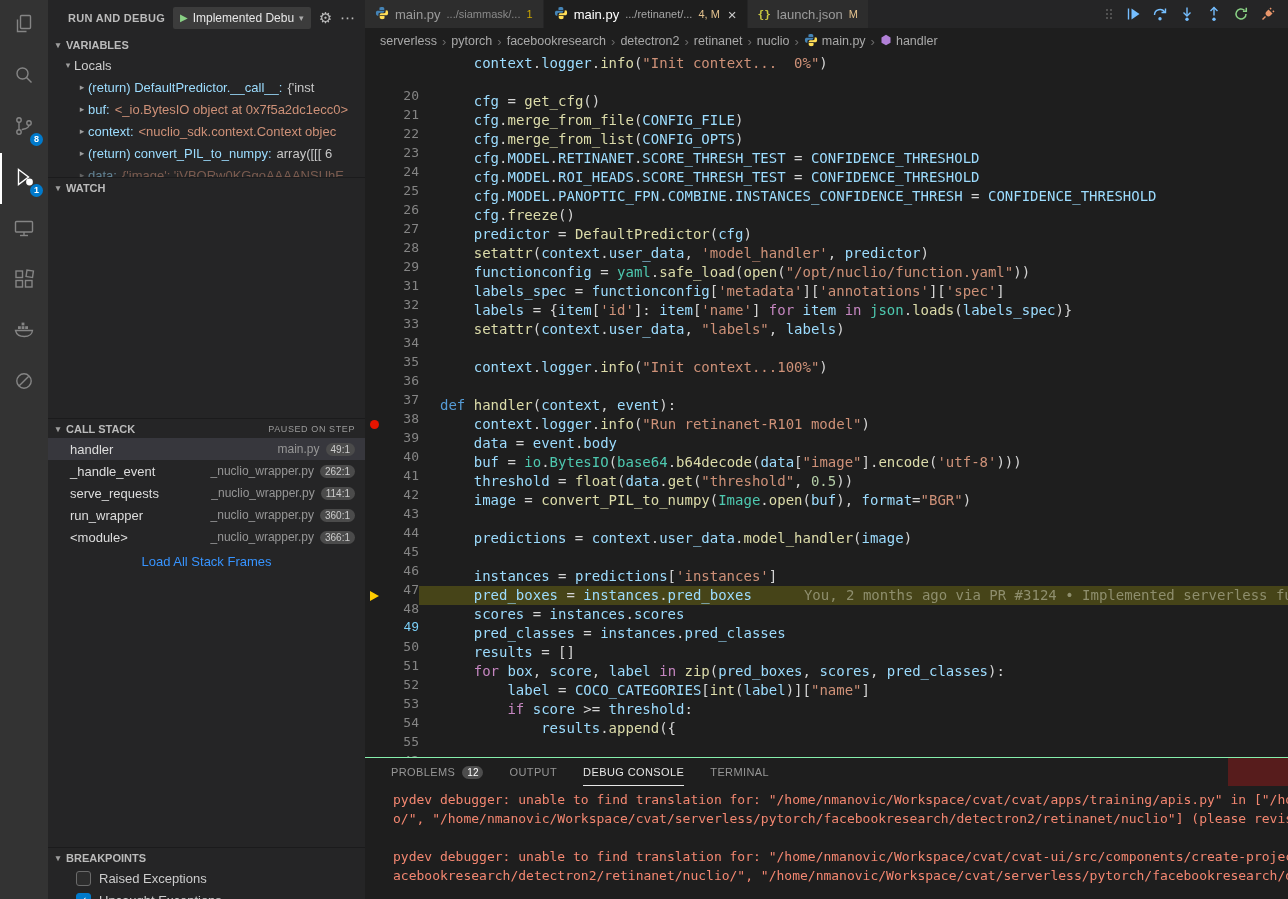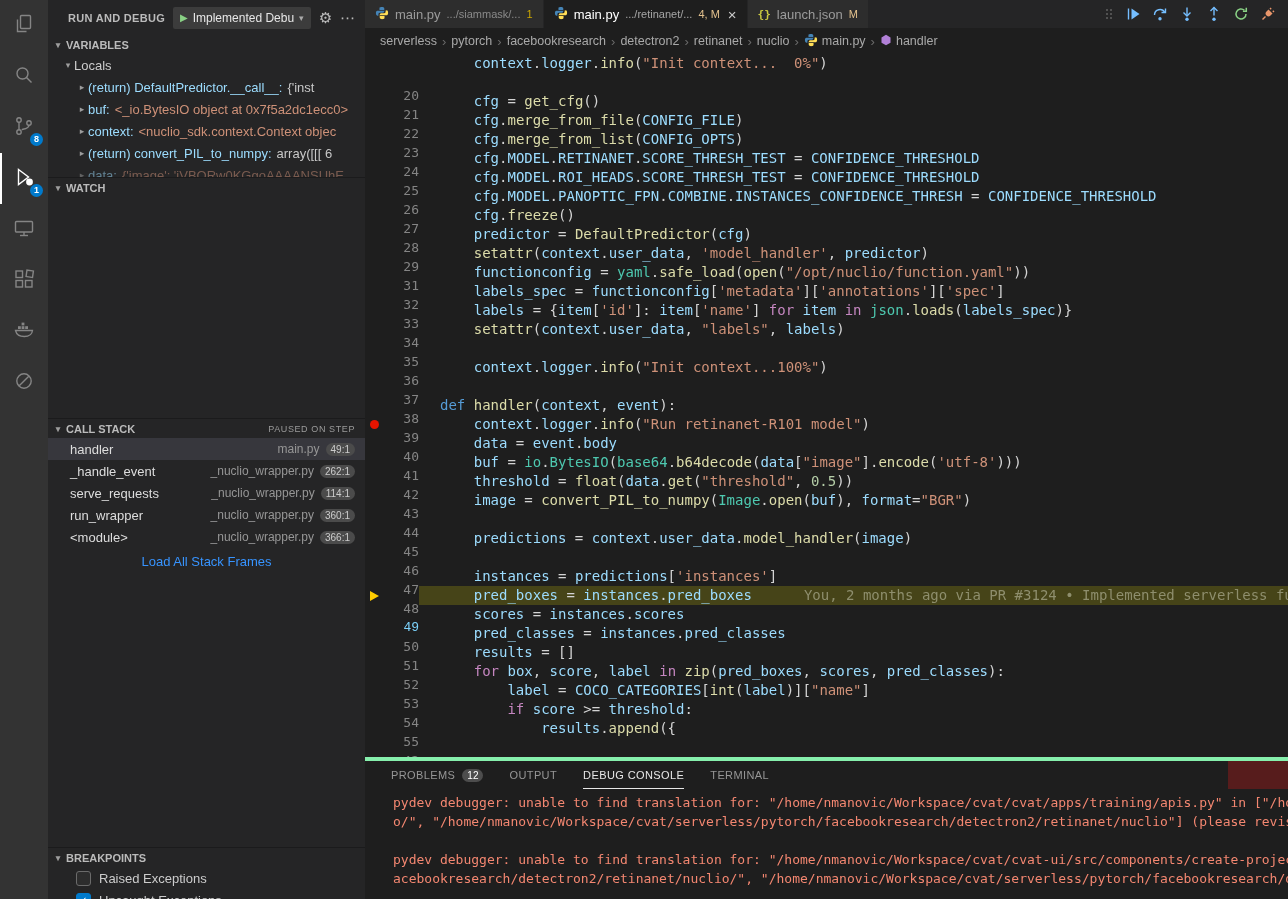--- a/index.html
+++ b/index.html
@@ -75,21 +75,21 @@
   .cl-code{flex:1;white-space:pre;padding-left:21px;overflow:hidden;}
   .cl.current .cl-code{background:rgba(255,246,0,.18);}
   .cl.current .cl-num{color:#7dd3fc;font-family:Liberation Mono, monospace;}
   .bp-dot{width:9px;height:9px;border-radius:50%;background:#e51400;}
   .cur-arrow{width:0;height:0;border-left:9px solid #ffcc00;border-top:5px solid transparent;border-bottom:5px solid transparent;}
   .tk-p{color:#d4d4d4;} .tk-v{color:#9cdcfe;} .tk-f{color:#dcdcaa;} .tk-s{color:#ce9178;}
   .tk-k{color:#569cd6;text-align:right;} .tk-c{color:#c586c0;} .tk-n{color:#b5cea8;} .tk-t{color:#4ec9b0;}
   .blame{color:#8e8e6d;margin-left:52px;}
 
   
-  #panel{position:absolute;left:0;right:0;top:757px;bottom:0;border-top:4px solid #86efac;background:#1e1e1e;}
+  #panel{position:absolute;left:0;right:0;top:757px;bottom:0;border-top:1px solid #86efac;background:#1e1e1e;}
   #panel-tabs{display:flex;align-items:center;height:28px;padding-left:26px;gap:26px;}
   .ptab{font-size:11px;letter-spacing:.4px;color:#969696;display:flex;align-items:center;gap:7px;height:100%;cursor:pointer;}
   .ptab.active{color:#e7e7e7;box-shadow:inset 0 -1px 0 #e7e7e7;}
   .ptab-badge{background:#4d4d4d;color:#ffffff;font-size:10px;border-radius:9px;padding:1px 5px;letter-spacing:0;}
   .console-ruler{position:absolute;right:0;top:0;width:60px;height:28px;background:#571c1c;}
   #console{position:absolute;top:32px;left:0;right:0;bottom:0;padding-left:28px;font-family:"DejaVu Sans Mono",monospace;font-size:13px;line-height:19px;color:#f48771;overflow:hidden;}
   .con-line{white-space:pre;height:19px;}
 </style>
 </head>
 <body>

